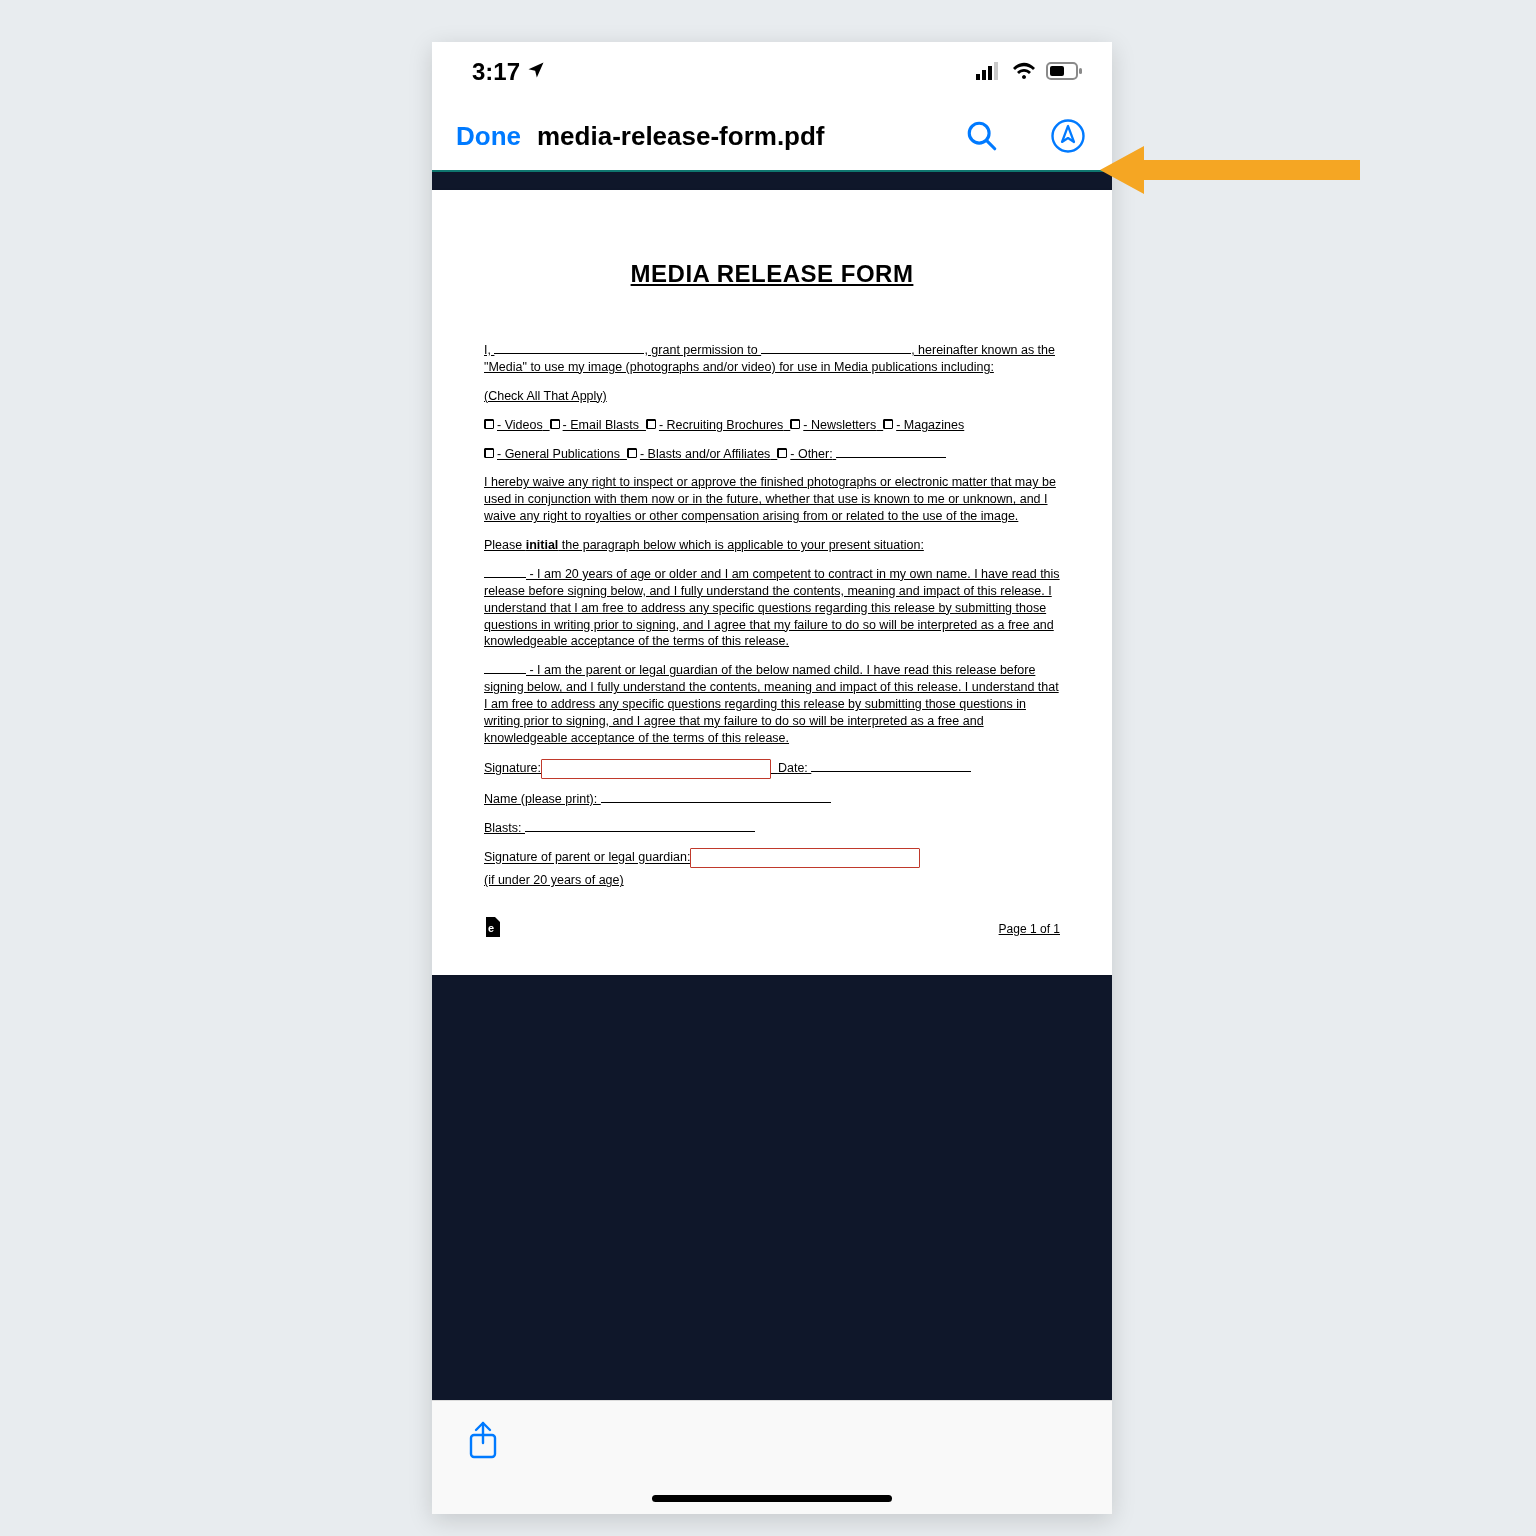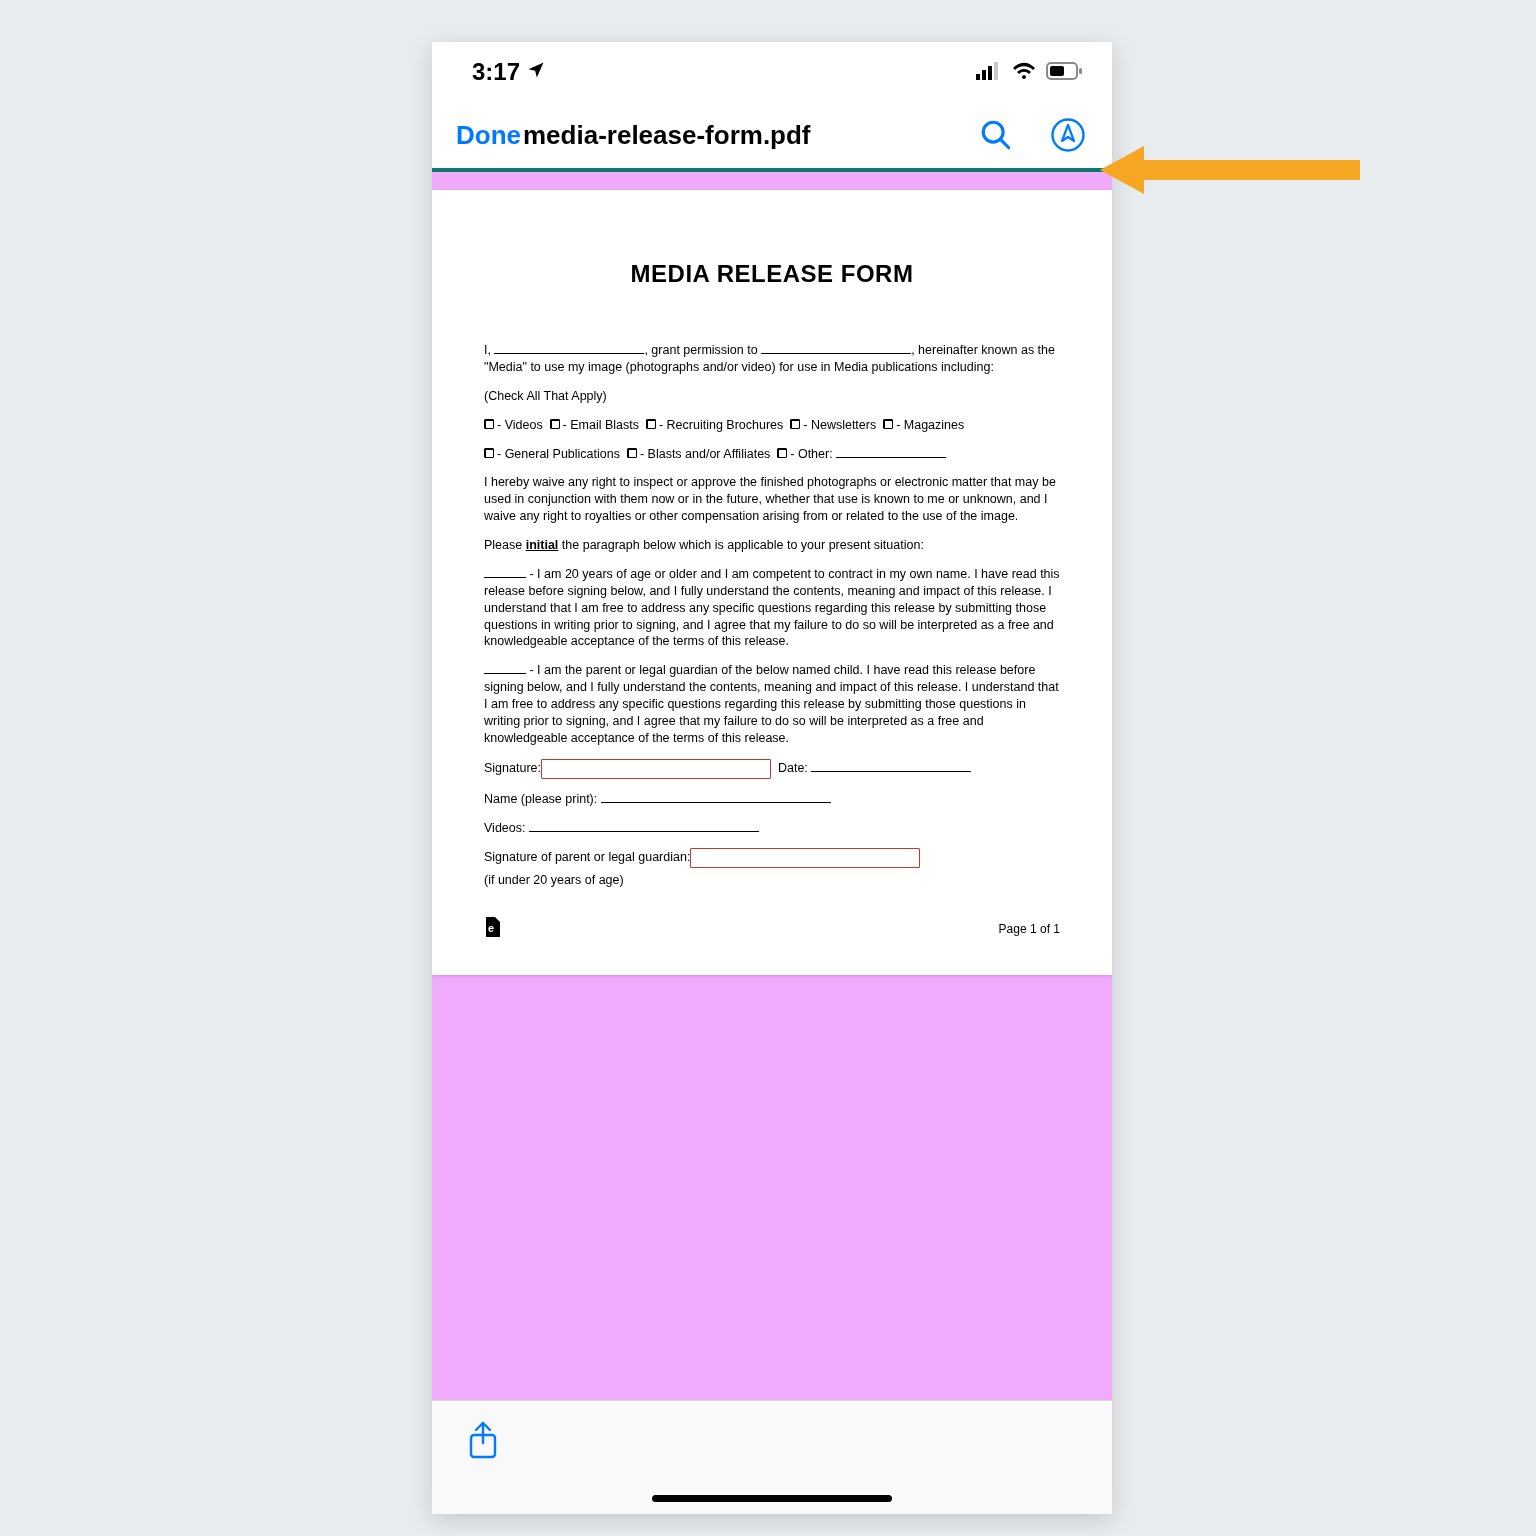--- a/index.html
+++ b/index.html
@@ -37,43 +37,45 @@
   }
   .statusbar .left { display:flex; align-items:flex-end; gap:6px;}
   .statusbar .right { display:flex; align-items:center; gap:10px;}
   
   .navbar {
     height: 70px;
     background: #fff;
     display: flex;
     align-items: center;
     padding: 0 24px;
-    border-bottom: 4px solid #0f766e;
+    gap: 14px;
+    border-bottom: 2px solid #0f766e;
     box-shadow: 0 1px 0 rgba(0,0,0,0.04);
   }
   .done-btn {
     color: #007aff;
     font-size: 26px;
     font-weight: 600;
   }
   .filetitle {
     font-size: 26px;
     font-weight: 700;
     color: #000;
     flex: 0 0 auto;
     margin-left: 2px;
   }
   .nav-spacer { flex:1; }
   .nav-icon { width:40px; height:40px; display:flex; align-items:center; justify-content:center; }
   
   .docwrap {
     flex:1;
-    background:#f0abfc;
+    background:#0f172a;
     overflow:hidden;
     position:relative;
+    text-decoration:underline;
   }
   .page {
     margin: 18px 0 0 0;
     background:#fff;
     width:100%;
     box-shadow: 0 1px 3px rgba(0,0,0,0.15);
     padding: 70px 52px 34px 52px;
     font-size: 12px;
     color:#000;
   }
@@ -206,21 +208,21 @@
           <span class="blank" style="width:42px;"></span><span> - I am the parent or legal guardian of the below named child. I have read this release before signing below, and I fully understand the contents, meaning and impact of this release. I understand that I am free to address any specific questions regarding this release by submitting those questions in writing prior to signing, and I agree that my failure to do so will be interpreted as a free and knowledgeable acceptance of the terms of this release.</span>
         </p>
         <p style="margin-top:6px;">
           <span>Signature:</span><span class="sigbox" style="width:230px;"></span>
           &nbsp;<span>Date: </span><span class="blank" style="width:160px;"></span>
         </p>
         <p>
           <span>Name (please print): </span><span class="blank" style="width:230px;"></span>
         </p>
         <p>
-          <span>Videos: </span><span class="blank" style="width:230px;"></span>
+          <span>Blasts: </span><span class="blank" style="width:230px;"></span>
         </p>
         <p style="margin-bottom:4px;">
           <span>Signature of parent or legal guardian:</span><span class="sigbox" style="width:230px;"></span>
         </p>
         <p>(if under 20 years of age)</p>
 
         <div class="footerrow">
           <span>
             <svg width="16" height="20" viewBox="0 0 16 20">
                 <path d="M2 0h9l5 5v15H2z" fill="#000"></path>

